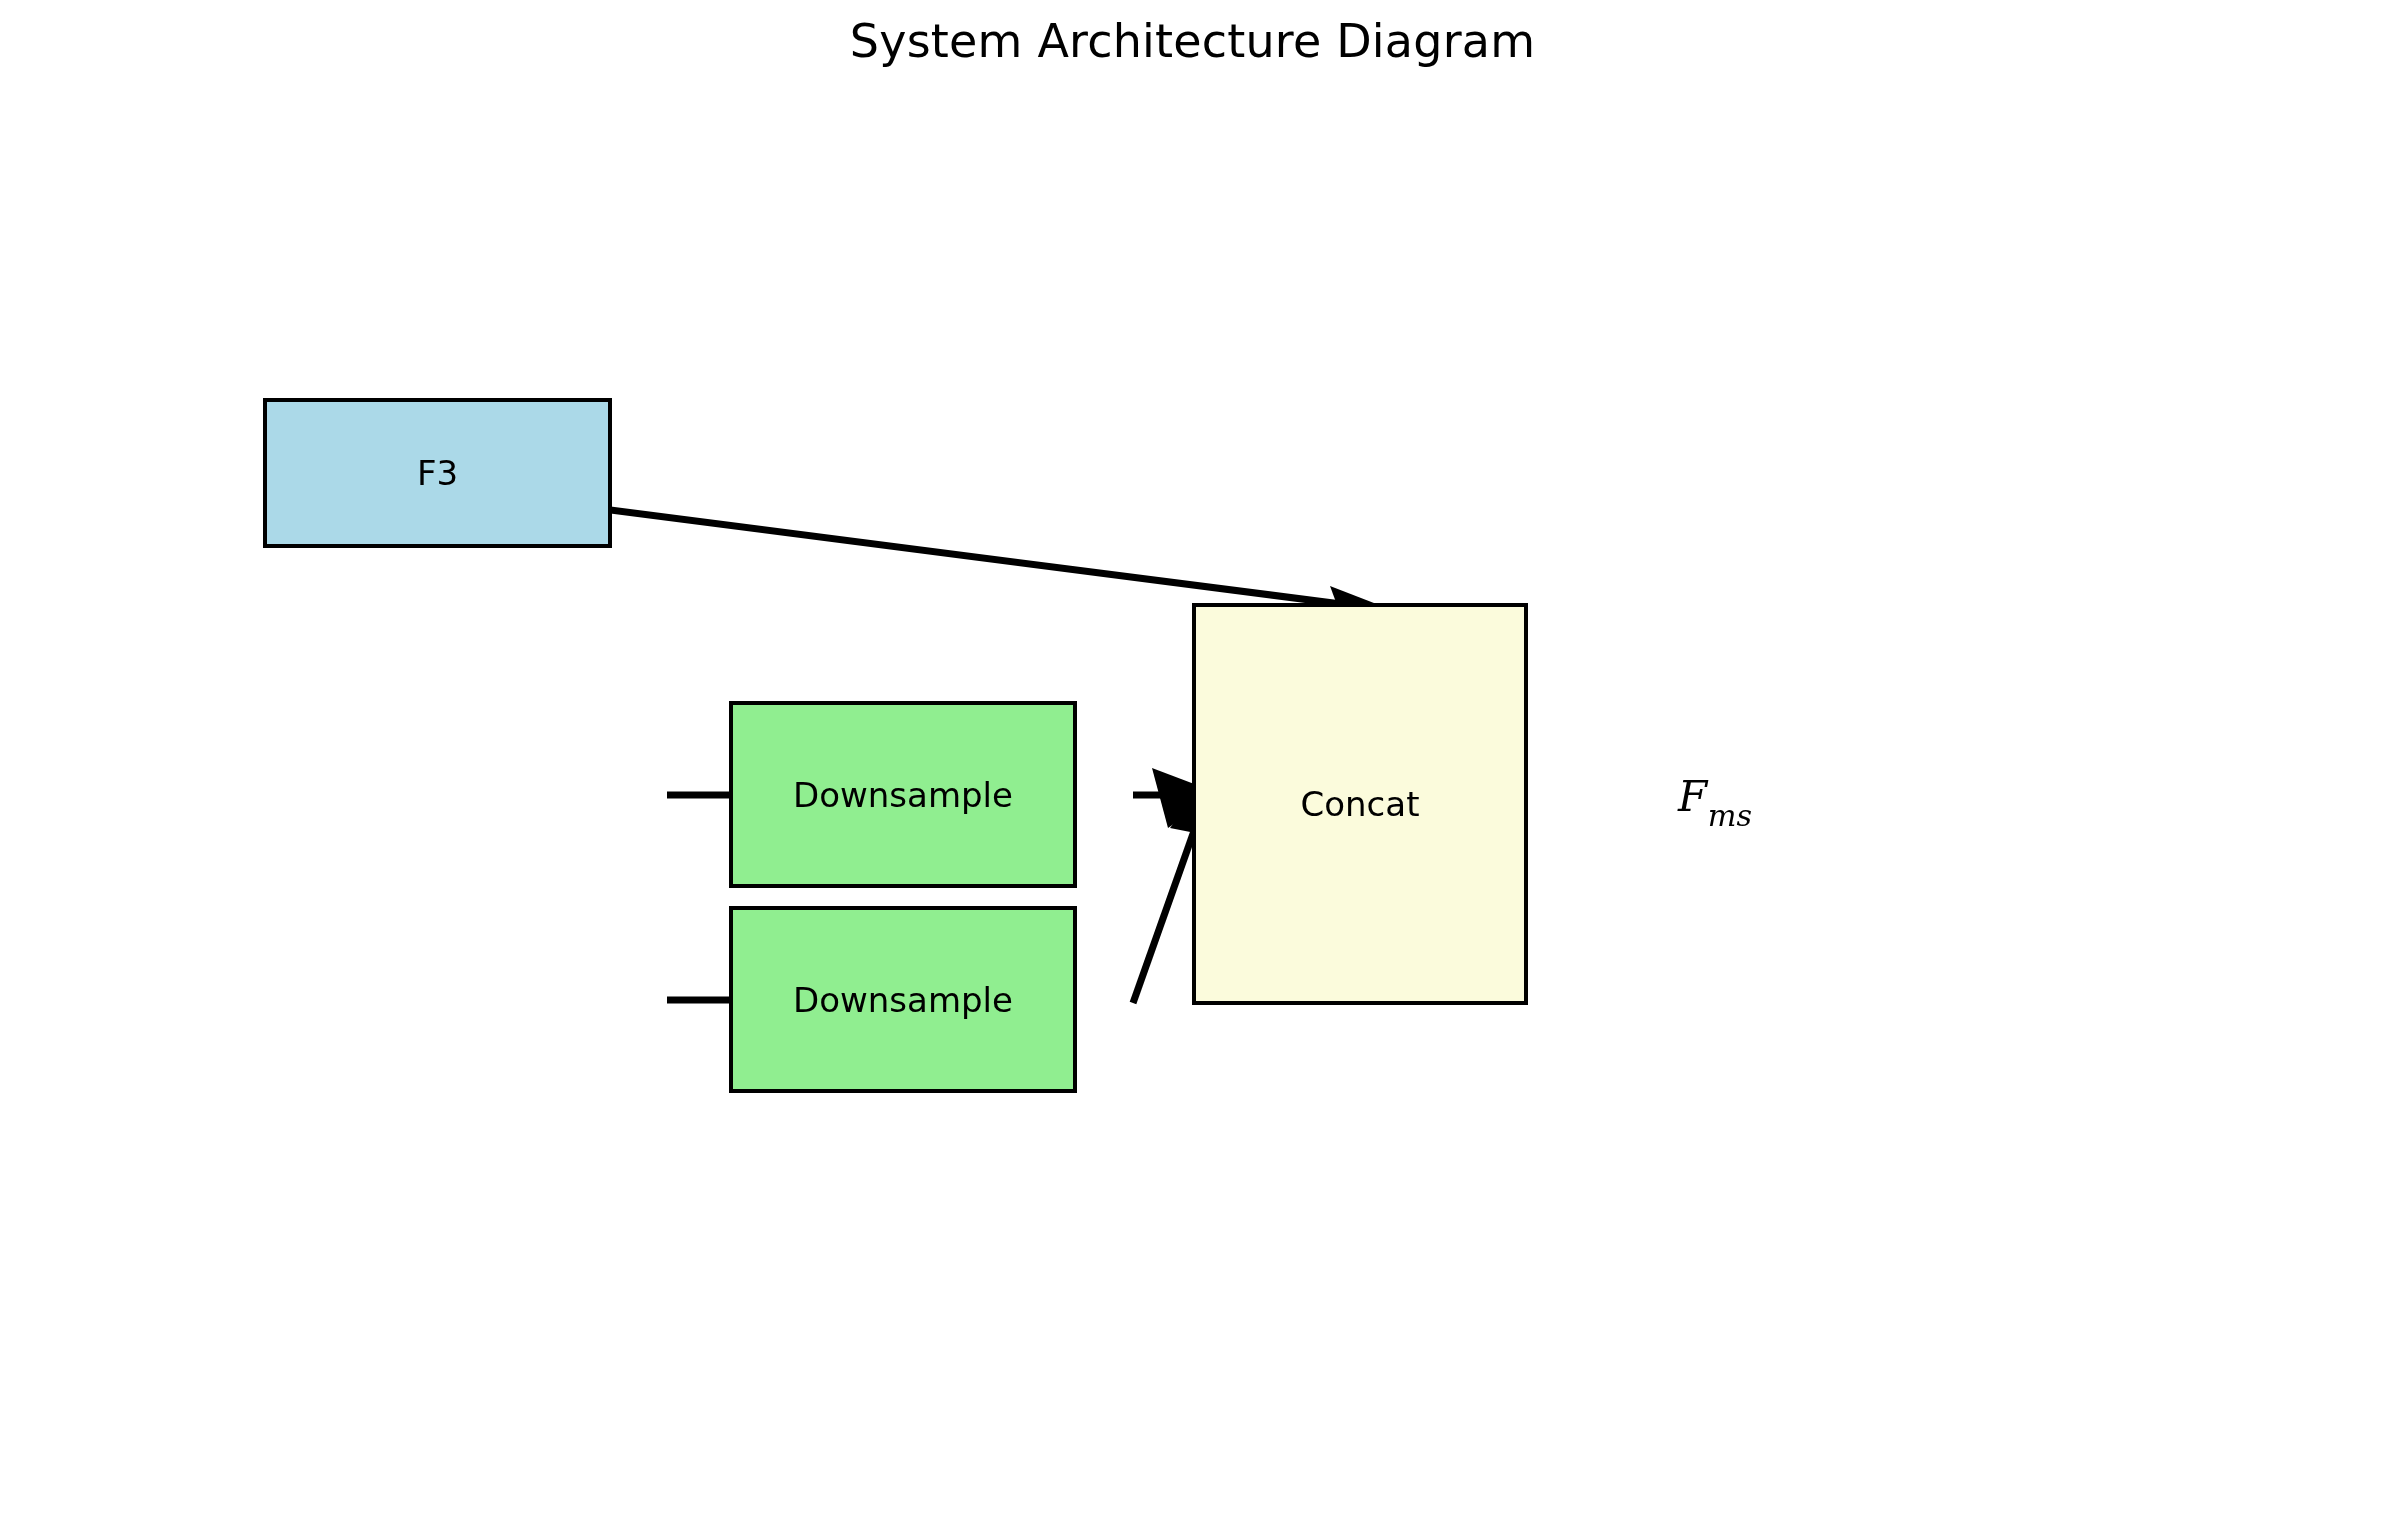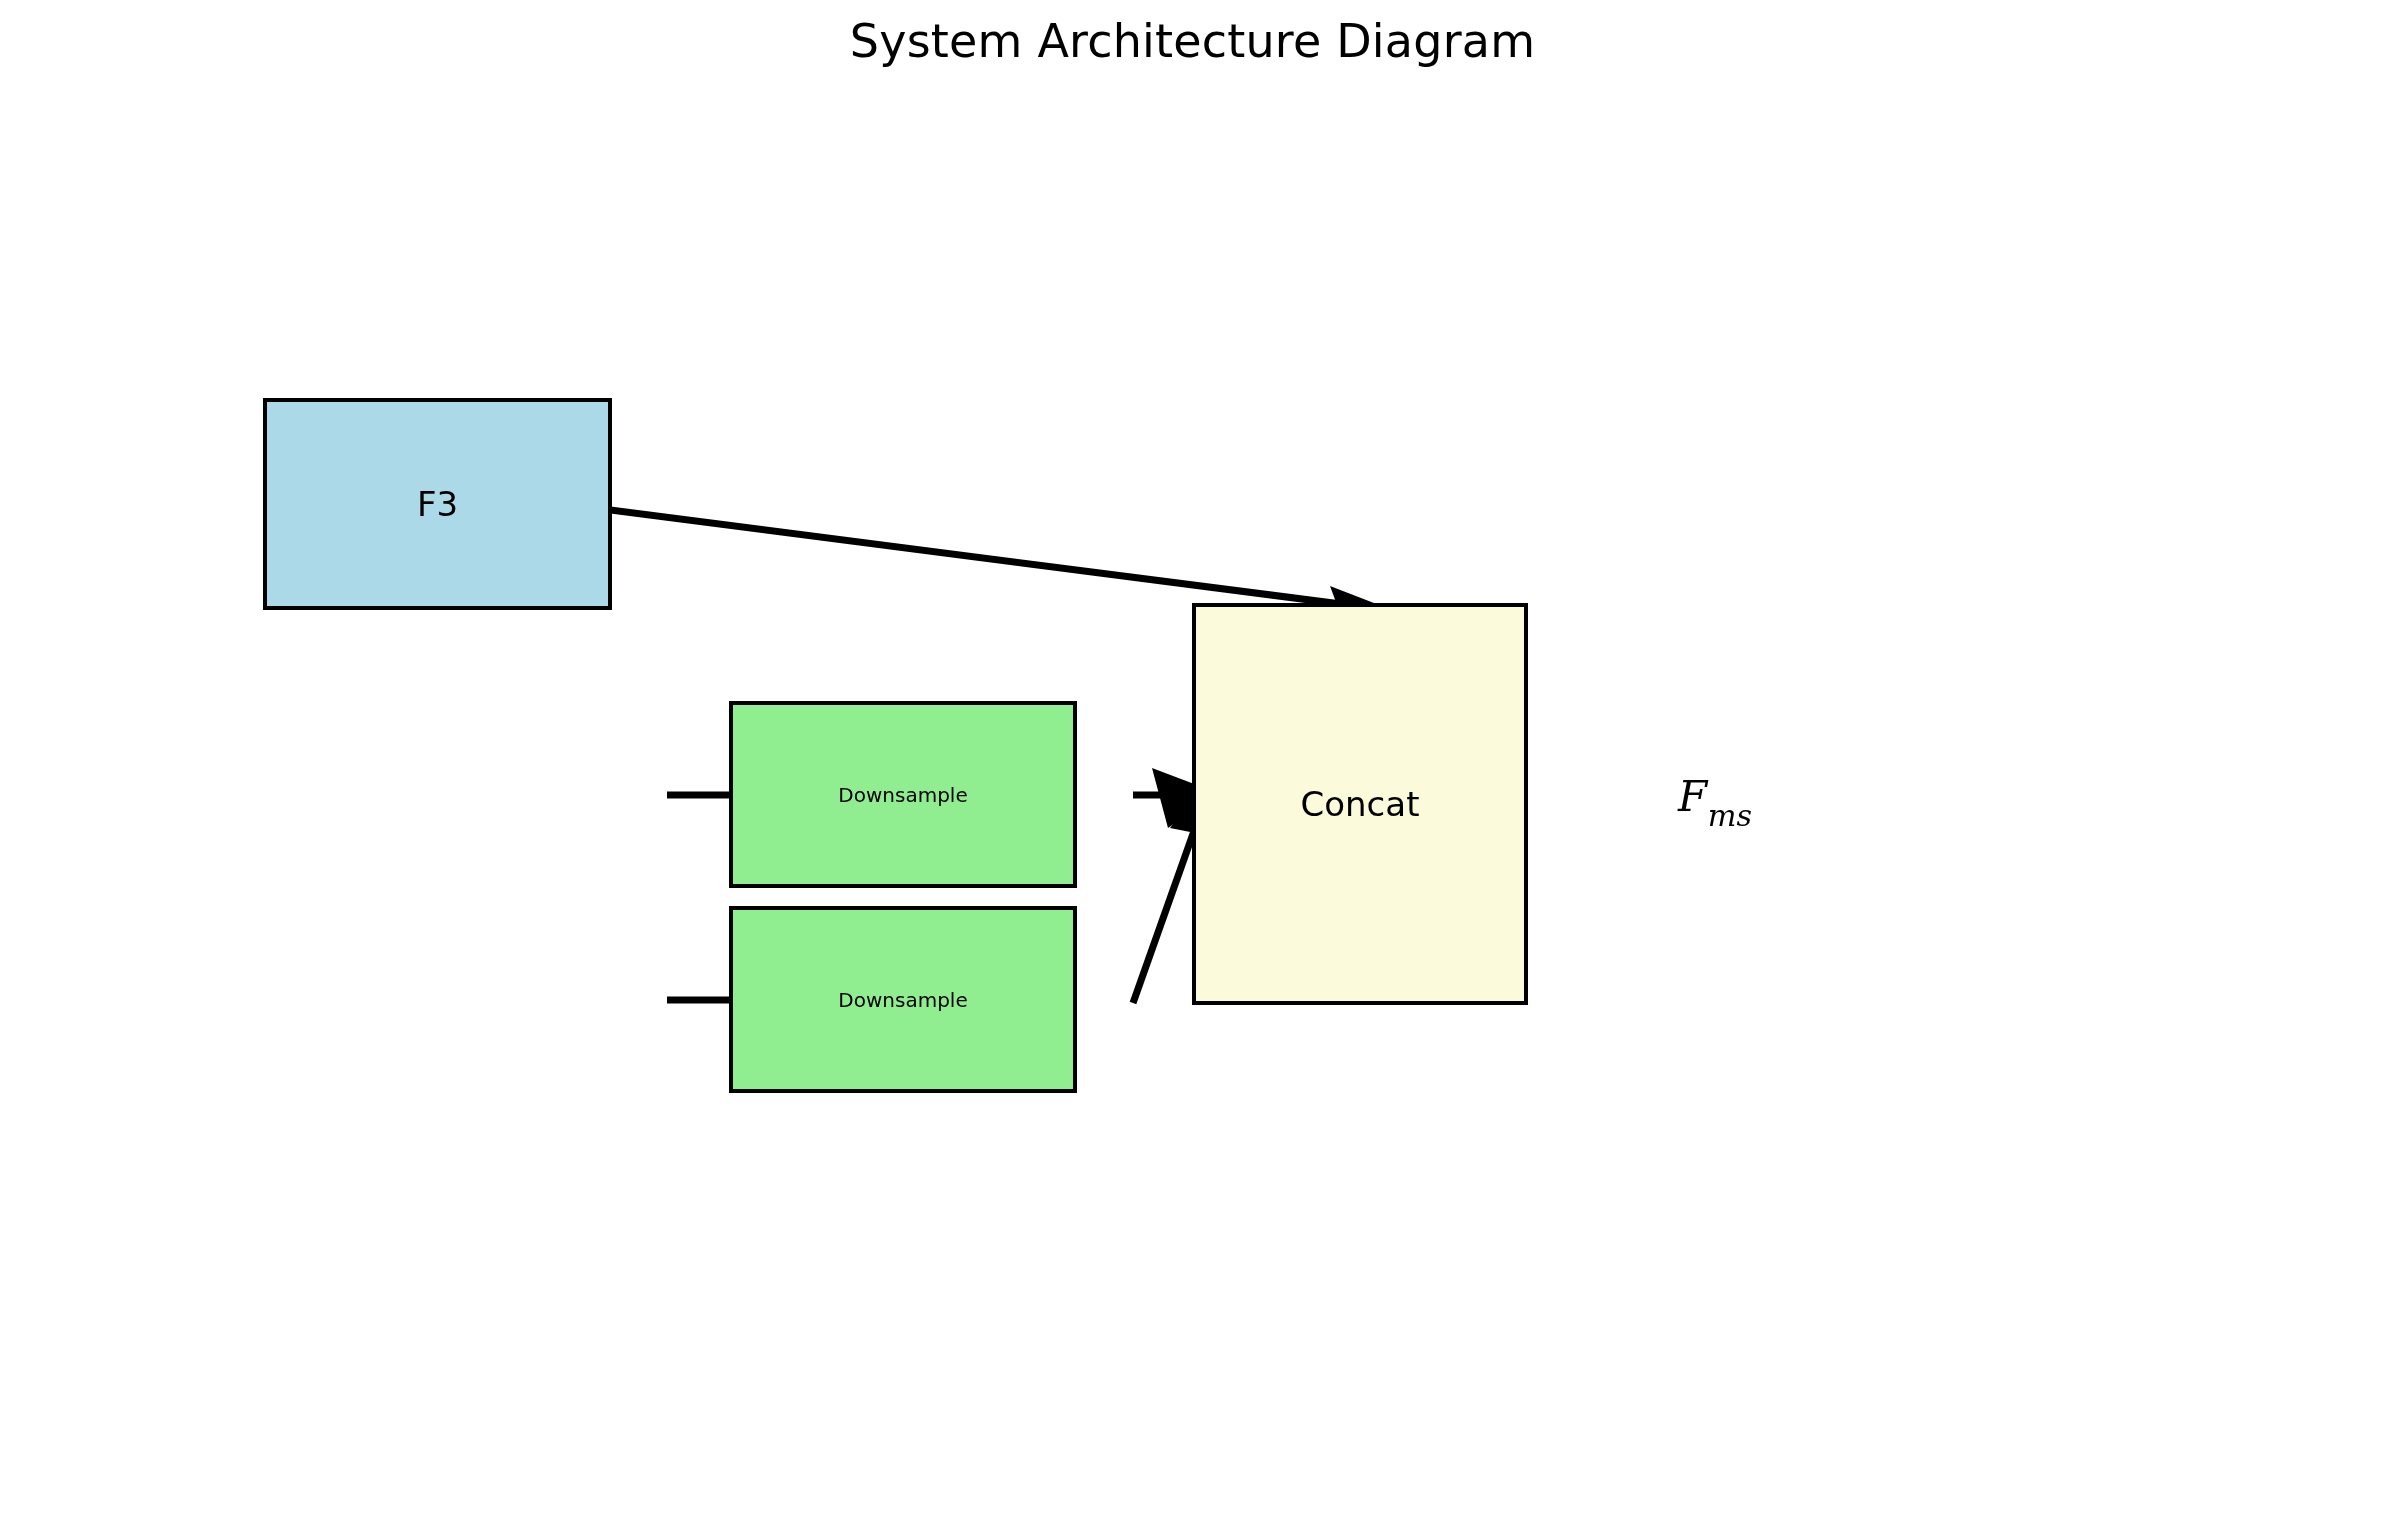--- a/index.html
+++ b/index.html
@@ -48,21 +48,21 @@
     color: #000000;
     font-family: "DejaVu Sans", sans-serif;
   }
   .node-label {
     font-size: 34px;
     line-height: 1;
     color: #000000;
     white-space: nowrap;
   }
   .node-label.small {
-    font-size: 20px;
+    font-size: 34px;
   }
   .math-label {
     position: absolute;
     font-family: "DejaVu Serif", serif;
     color: #000000;
     white-space: nowrap;
     font-size: 42px;
     margin-top: 7px;
   }
   .math-label .base {
@@ -98,21 +98,21 @@
     <g>
       <line x1="1133" y1="795" x2="1196" y2="795" stroke="#000000" stroke-width="7"></line>
       <polygon points="1218,793 1152,768 1168,828" fill="#000000"></polygon>
     </g>
     <g>
       <line x1="1133" y1="1003" x2="1205" y2="800" stroke="#000000" stroke-width="7"></line>
       <polygon points="1212,772 1170,828 1231,840" fill="#000000"></polygon>
     </g>
   </svg>
 
-  <div class="node-box" style="left:263px; top:398px; width:349px; height:212px; background:#abd9e8;align-items:center;">
+  <div class="node-box" style="left:263px; top:398px; width:349px; height:150px; background:#abd9e8;align-items:center;">
     <span class="node-label">F3</span>
   </div>
 
 
 
   <div class="node-box" style="left:729px; top:701px; width:348px; height:187px; background:#90ee90;">
     <span class="node-label small">Downsample</span>
   </div>
 
   <div class="node-box" style="left:729px; top:906px; width:348px; height:187px; background:#90ee90;">

